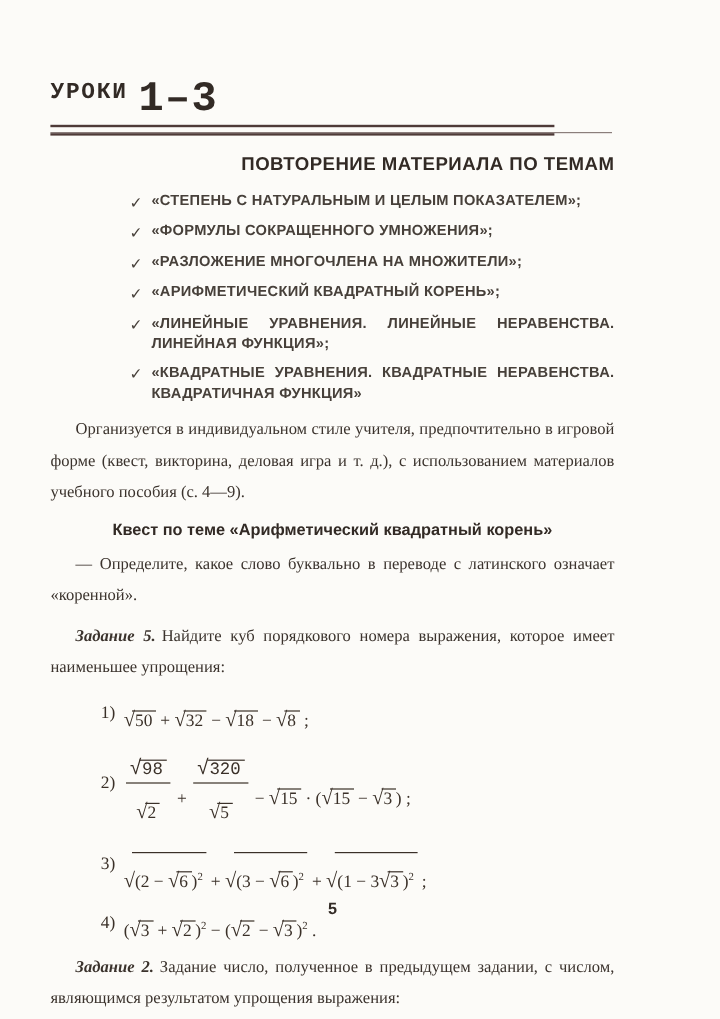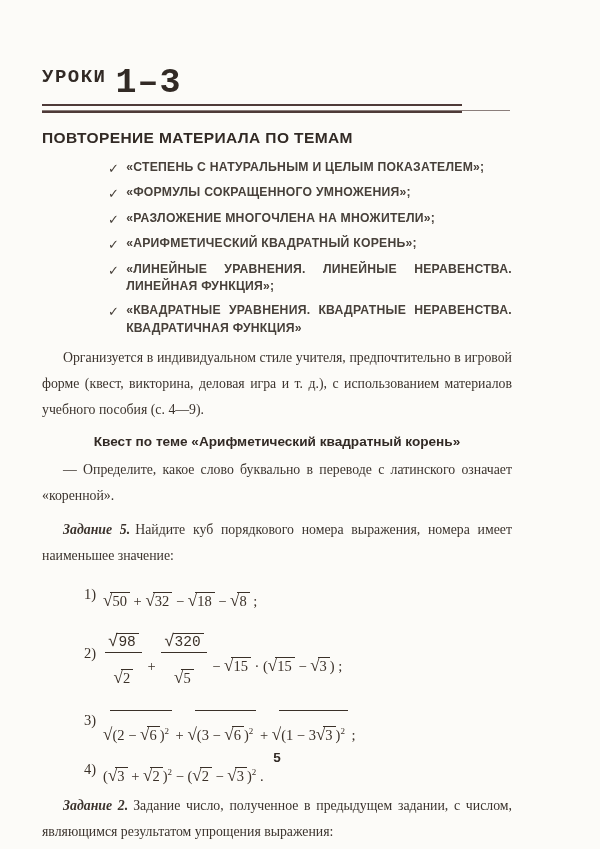--- a/index.html
+++ b/index.html
@@ -36,21 +36,21 @@
     position:absolute;left:0;top:0;width:420px;height:5px;
     border-top:2px solid var(--rule);
     border-bottom:2px solid var(--rule);
   }
   .rule-thin{position:absolute;left:0;top:6px;width:468px;height:1px;background:var(--rule);opacity:.65;}
   
   .doc-title{
     margin:16px 0 0 0;
     font-family:"Liberation Sans", sans-serif;
     font-weight:bold;font-size:15.5px;letter-spacing:.4px;
-    text-align:left;color:var(--heading);
+    text-align:right;color:var(--heading);
   }
   
   .topics{
     list-style:none;margin:12px 0 0 66px;padding:0;
     width:404px;
     font-family:"Liberation Sans", sans-serif;
     font-weight:bold;font-size:12.2px;letter-spacing:.25px;
     color:var(--list);
   }
   .topic{display:flex;gap:7px;margin-bottom:7px;line-height:1.42;}
@@ -137,21 +137,21 @@
       <span class="topic-text">«КВАДРАТНЫЕ УРАВНЕНИЯ. КВАДРАТНЫЕ НЕРАВЕНСТ­ВА. КВАДРАТИЧНАЯ ФУНКЦИЯ»</span>
     </li>
   </ul>
 
   <p class="par">Организуется в индивидуальном стиле учителя, предпочтительно в игровой форме (квест, викторина, деловая игра и т. д.), с использованием материалов учебного пособия (с. 4—9).</p>
 
   <h2 class="quest-heading">Квест по теме «Арифметический квадратный корень»</h2>
 
   <p class="par">— Определите, какое слово буквально в переводе с латинского означает «коренной».</p>
 
-  <p class="par"><span class="task-label">Задание 5.</span><span>Найдите куб порядкового номера выражения, номера имеет наименьшее значение:</span></p>
+  <p class="par"><span class="task-label">Задание 5.</span><span>Найдите куб порядкового номера выражения, которое имеет наименьшее упрощения:</span></p>
 
   <div class="math-list">
     <div class="math-row">
       <span class="math-num">1)</span>
       <span class="math"><span class="sqrt"><span class="rad-sym">√</span><span class="rad-body"><span>50</span></span></span><span> + </span><span class="sqrt"><span class="rad-sym">√</span><span class="rad-body"><span>32</span></span></span><span> − </span><span class="sqrt"><span class="rad-sym">√</span><span class="rad-body"><span>18</span></span></span><span> − </span><span class="sqrt"><span class="rad-sym">√</span><span class="rad-body"><span>8</span></span></span><span> ;</span></span>
     </div>
     <div class="math-row">
       <span class="math-num">2)</span>
       <span class="math"><span class="frac"><span class="fr-num"><span class="sqrt"><span class="rad-sym">√</span><span class="rad-body"><span>98</span></span></span></span><span class="fr-den"><span class="sqrt"><span class="rad-sym">√</span><span class="rad-body"><span>2</span></span></span></span></span><span> + </span><span class="frac"><span class="fr-num"><span class="sqrt"><span class="rad-sym">√</span><span class="rad-body"><span>320</span></span></span></span><span class="fr-den"><span class="sqrt"><span class="rad-sym">√</span><span class="rad-body"><span>5</span></span></span></span></span><span> − </span><span class="sqrt"><span class="rad-sym">√</span><span class="rad-body"><span>15</span></span></span><span> · (</span><span class="sqrt"><span class="rad-sym">√</span><span class="rad-body"><span>15</span></span></span><span> − </span><span class="sqrt"><span class="rad-sym">√</span><span class="rad-body"><span>3</span></span></span><span>) ;</span></span>
     </div>

